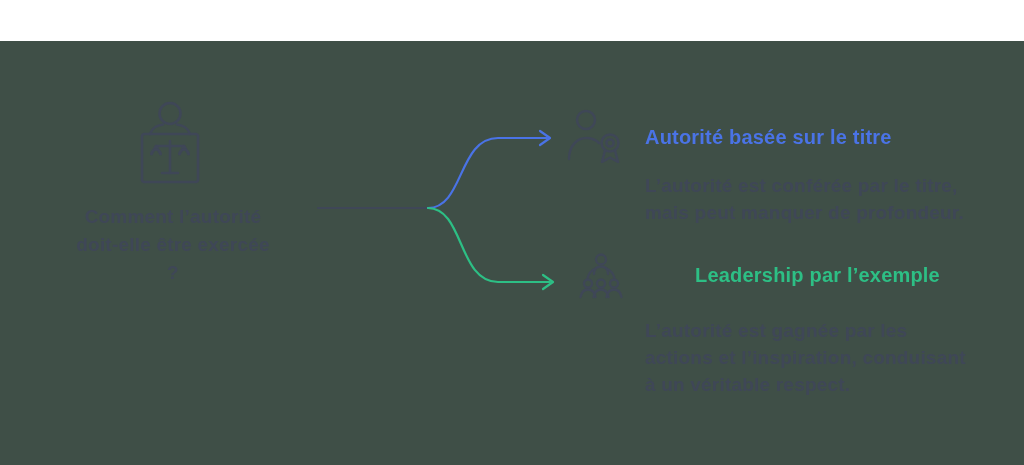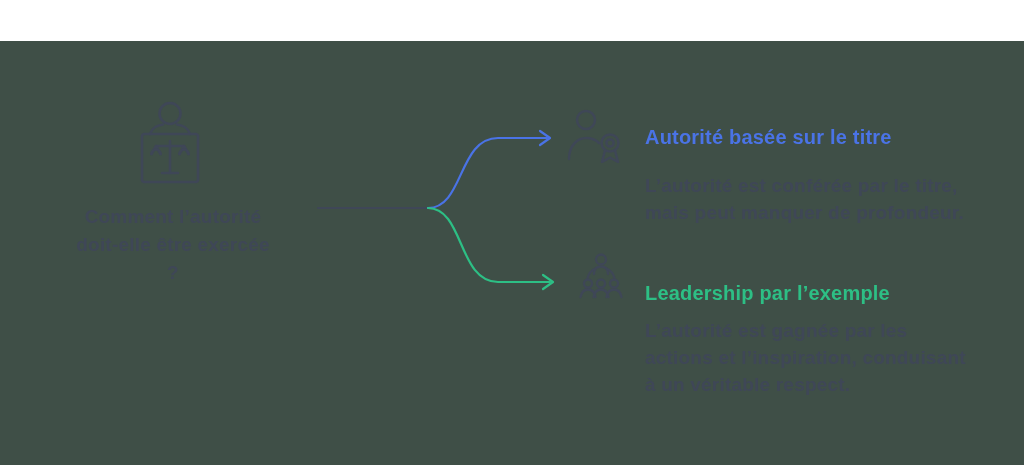--- a/index.html
+++ b/index.html
@@ -39,21 +39,21 @@
   .branch-icon.bottom { left: 576px; top: 212px; width: 50px; height: 50px; }
   .branch-title {
     position: absolute;
     left: 645px;
     width: 345px;
     font-size: 20px;
     font-weight: 700;
     letter-spacing: 0.2px;
   }
   .branch-title.top    { top: 85px; }
-  .branch-title.bottom { top: 241px; }
+  .branch-title.bottom { top: 223px; text-align: center; }
   .branch-desc {
     position: absolute;
     left: 645px;
     width: 322px;
     font-size: 19px;
     font-weight: 600;
     line-height: 27px;
     letter-spacing: 0.2px;
   }
   .branch-desc.top    { top: 131px; }

